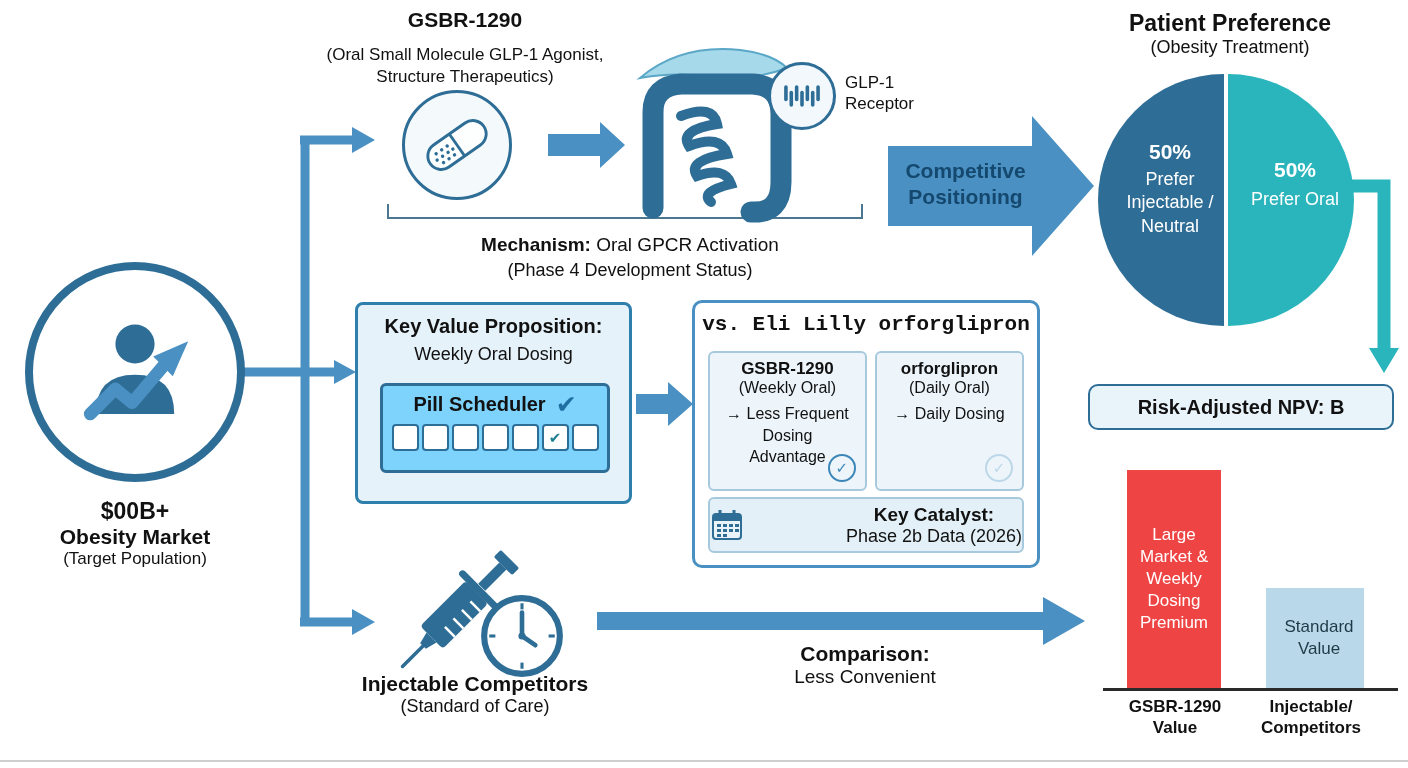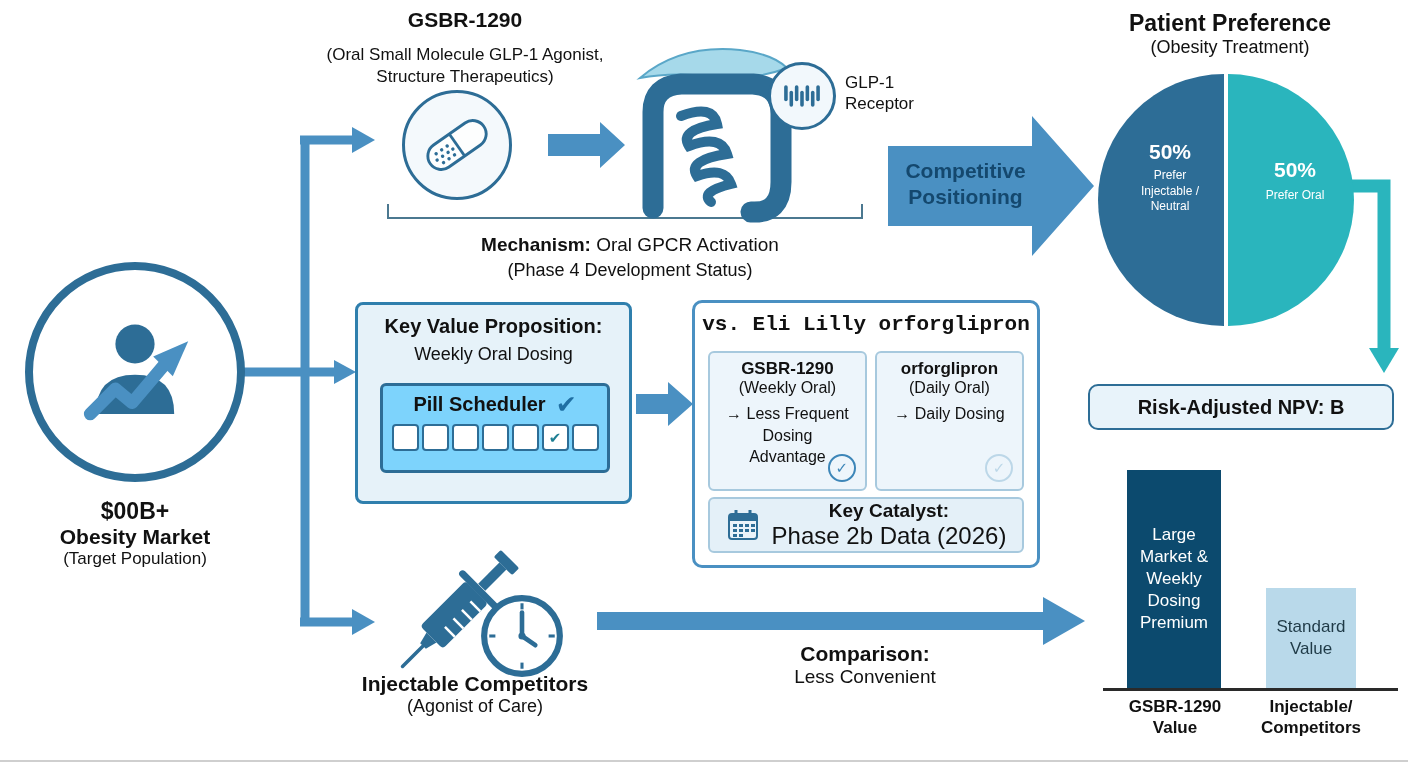--- a/index.html
+++ b/index.html
@@ -27,21 +27,21 @@
   .receptor-label{left:845px;top:72px;width:120px;font-size:17px;line-height:1.25;}
   .mechanism{left:415px;top:234px;width:430px;font-size:19px;}
   .mechanism-sub{font-size:18px;margin-top:4px;}
   .competitive-label{left:893px;top:158px;width:145px;font-size:21px;font-weight:bold;color:#14486e;line-height:1.25;}
   
   .pref-header{left:1080px;top:10px;width:300px;}
   .pref-title{font-size:23px;font-weight:bold;}
   .pref-sub{font-size:18px;}
   .pie-text{color:#fff;}
   .pie-pct{font-size:21px;font-weight:bold;}
-  .pie-lab{font-size:12px;line-height:1.3;}
+  .pie-lab{font-size:18px;line-height:1.3;}
   .npv-box{left:1088px;top:384px;width:302px;height:42px;background:#e8f3fa;border:2px solid #2d6d96;border-radius:10px;
     display:flex;align-items:center;justify-content:center;font-size:20px;font-weight:bold;}
   
   .kvp-box{left:355px;top:302px;width:271px;height:196px;background:#e6f2f9;border:3px solid #2f7fad;border-radius:8px;}
   .kvp-title{font-size:20px;font-weight:bold;margin-top:10px;}
   .kvp-sub{font-size:18px;margin-top:6px;}
   .sched-panel{position:absolute;left:22px;top:78px;width:224px;height:84px;background:#7dd3fc;border:3px solid #2d6d96;border-radius:6px;}
   .sched-top{display:flex;align-items:center;justify-content:center;gap:10px;margin-top:6px;}
   .sched-label{font-size:20px;font-weight:bold;}
   .sched-check{font-size:25px;color:#1f6fa3;line-height:1;}
@@ -56,34 +56,34 @@
   .vs-sub.l{width:158px;}
   .vs-sub.r{width:148px;}
   .vs-name{font-size:17px;font-weight:bold;}
   .vs-oral{font-size:16px;}
   .vs-body{font-size:16px;line-height:1.35;margin-top:6px;}
   .check-circle{position:absolute;right:9px;bottom:7px;width:24px;height:24px;border-radius:50%;
     display:flex;align-items:center;justify-content:center;font-size:15px;font-weight:bold;}
   .check-circle.blue{border:2.5px solid #3d86b8;color:#3d86b8;}
   .check-circle.pale{border:2.5px solid #bcd7e8;color:#bcd7e8;}
   .catalyst-box{position:absolute;left:13px;top:194px;width:312px;height:52px;background:#e4f0f8;border:2px solid #a7c9de;border-radius:6px;
-    display:flex;align-items:center;justify-content:center;gap:12px;}
+    display:flex;align-items:center;justify-content:space-between;gap:12px;}
   .catalyst-bold{font-size:19px;font-weight:bold;}
-  .catalyst-text{font-size:24px;}
+  .catalyst-text{font-size:18px;}
   
   .injectable-label{left:330px;top:672px;width:290px;}
   .inj-title{font-size:21px;font-weight:bold;}
   .inj-sub{font-size:18px;}
   .comparison-label{left:740px;top:642px;width:250px;}
   .cmp-bold{font-size:21px;font-weight:bold;}
   .cmp-text{font-size:19px;}
   
   .bar{display:flex;align-items:center;justify-content:center;font-size:17px;line-height:1.3;}
-  .bar1{left:1127px;top:470px;width:94px;height:218px;background:#0c4a6e;color:#fff;}
-  .bar2{left:1266px;top:588px;width:90px;height:100px;background:#b9d9ea;color:#1f3a47;}
+  .bar1{left:1127px;top:470px;width:94px;height:218px;background:#ef4444;color:#fff;}
+  .bar2{left:1266px;top:588px;width:90px;height:100px;background:#b9d9ea;color:#1f3a47;padding-left:8px;}
   .bar-axis{font-size:17px;font-weight:bold;line-height:1.25;}
   .axis1{left:1105px;top:696px;width:140px;}
   .axis2{left:1246px;top:696px;width:130px;}
   .baseline{left:1103px;top:688px;width:295px;height:3px;background:#2a2a2a;}
   .bottom-divider{left:0;top:760px;width:1408px;height:2px;background:#cfcfcf;}
 </style>
 </head>
 <body>
 
 <div class="canvas">
@@ -288,21 +288,21 @@
     <line x1="43" y1="69" x2="43" y2="75" stroke="#2d6d96" stroke-width="3"></line>
     <line x1="11" y1="43" x2="17" y2="43" stroke="#2d6d96" stroke-width="3"></line>
     <line x1="69" y1="43" x2="75" y2="43" stroke="#2d6d96" stroke-width="3"></line>
     <line x1="43" y1="43" x2="43" y2="20" stroke="#2d6d96" stroke-width="4.5" stroke-linecap="round"></line>
     <line x1="43" y1="43" x2="56" y2="52" stroke="#2d6d96" stroke-width="4.5" stroke-linecap="round"></line>
     <circle cx="43" cy="43" r="3.5" fill="#2d6d96"></circle>
   </svg>
 
   <div class="abs injectable-label center">
     <div class="inj-title">Injectable Competitors</div>
-    <div class="inj-sub">(Agonist of Care)</div>
+    <div class="inj-sub">(Standard of Care)</div>
   </div>
 
   <div class="abs comparison-label center">
     <div class="cmp-bold">Comparison:</div>
     <div class="cmp-text">Less Convenient</div>
   </div>
 
   <div class="abs bar bar1 center pre">Large
 Market &amp;
 Weekly

